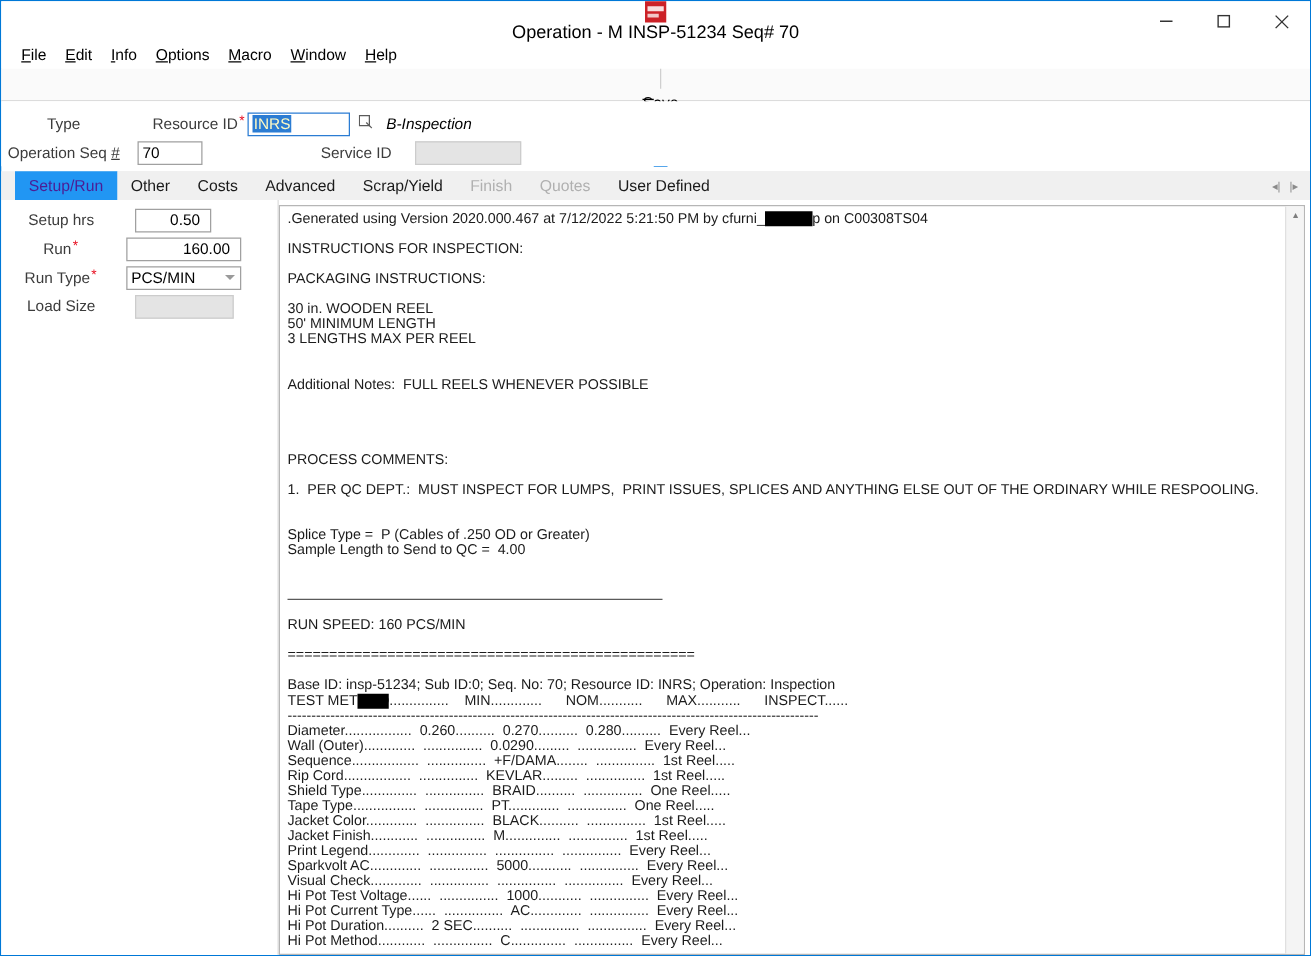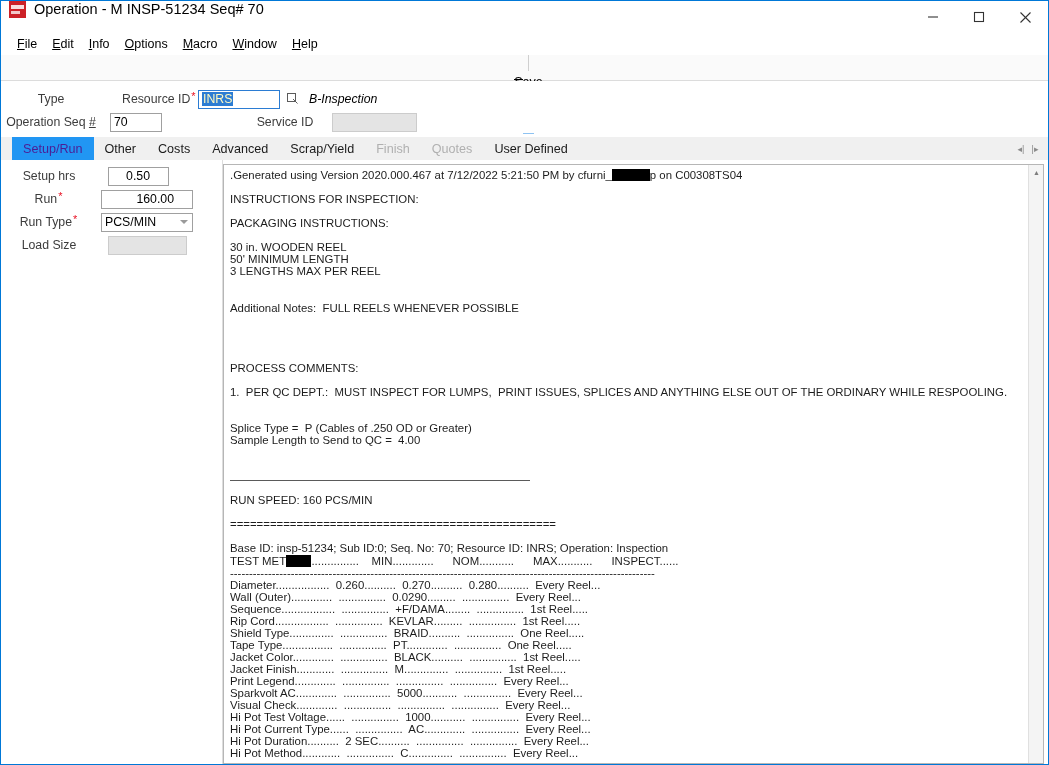--- a/index.html
+++ b/index.html
@@ -14,22 +14,23 @@
     position: absolute; left: 0; top: 0;
     width: 1049px; height: 765px;
     border: 1px solid #0078d7;
     background: #ffffff;
     display: flex; flex-direction: column;
   }
   
   .titlebar {
     height: 32px; min-height: 32px;
     background: #ffffff;
-    display: flex; align-items: flex-start;
-    position: relative;
+    display: flex; align-items: center;
+    position: relative;
+    flex-direction: column;
   }
   .app-logo {
     width: 17px; height: 17px;
     margin-left: 8px; margin-right: 8px;
     background: #cc2127;
     position: relative; overflow: hidden;
     flex: 0 0 auto;
   }
   .app-logo::after {
     content: "";
@@ -116,21 +117,21 @@
   }
   .lbl u { text-decoration: underline; }
   .req { color: #e81123; font-size: 11px; margin: 0 1px 0 1px; position: relative; top: -3px; }
   .ctl {
     height: 19px; border: 1px solid #a0a0a0;
     background: #fff; font-size: 12.3px; color: #000;
     display: flex; align-items: center;
     padding: 0 3px;
   }
   .ctl.ro { background: #e4e4e4; border-color: #cccccc; }
-  .ctl.num { justify-content: flex-end; padding-right: 18px; }
+  .ctl.num { justify-content: flex-end; padding-right: 8px; }
   .combo { position: relative; padding-right: 16px; }
   .combo .arw {
     position: absolute; right: 4px; top: 50%;
     margin-top: -2px;
     width: 0; height: 0;
     border-left: 4px solid transparent;
     border-right: 4px solid transparent;
     border-top: 4px solid #9a9a9a;
   }
   .sel-hl { background: #2b7cd3; color: #fef9c3; padding: 0 1px; }

